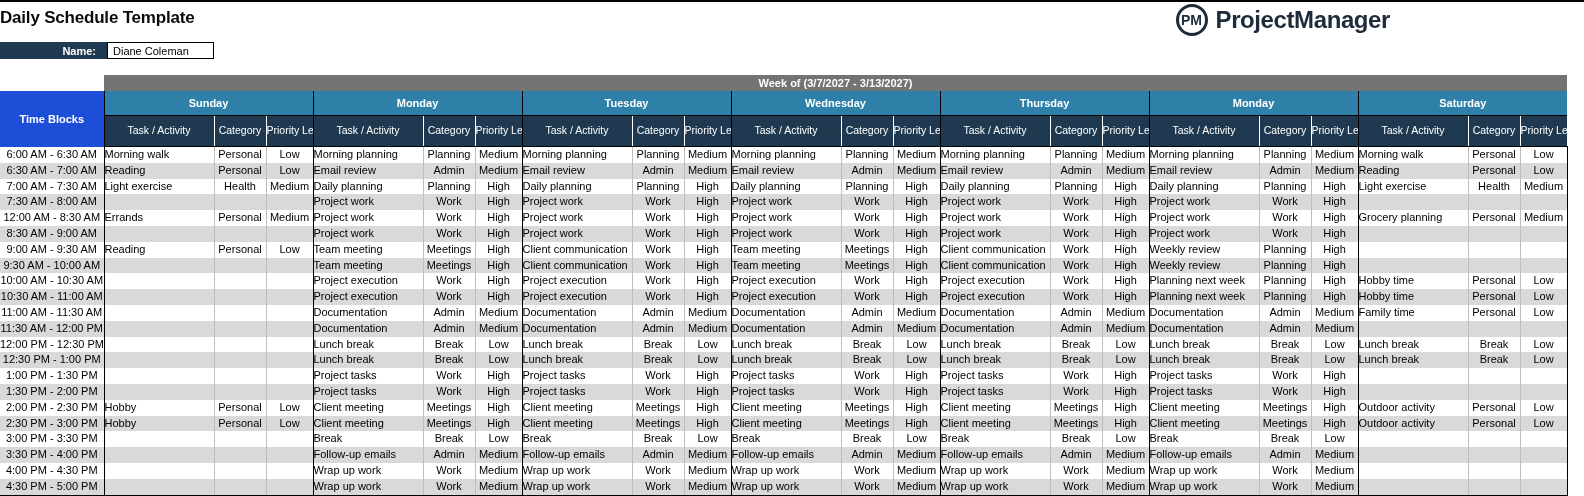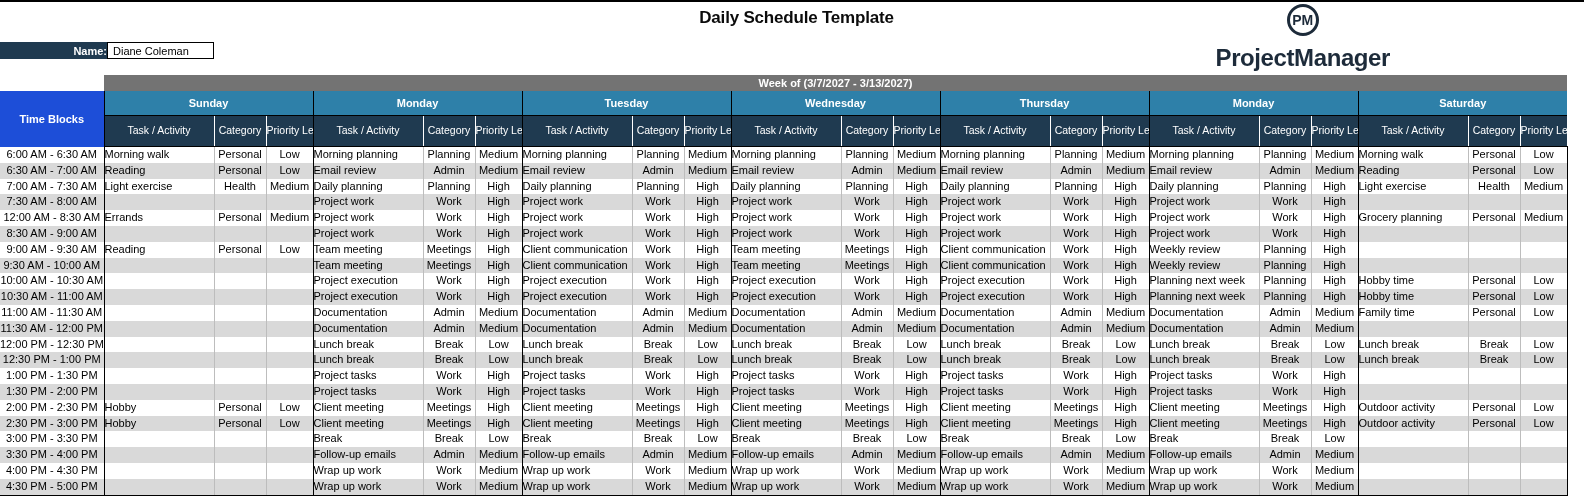--- a/index.html
+++ b/index.html
@@ -4,35 +4,35 @@
 <style>
   html,body{margin:0;padding:0;}
   body{
     width:1584px;height:496px;overflow:hidden;background:#fff;
     font-family:"Liberation Sans",sans-serif;color:#000;
     -webkit-font-smoothing:antialiased;
   }
   .topline{height:2px;background:#000;}
   .page-header{position:relative;height:38px;}
   .page-title{
-    position:absolute;left:0;right:0;top:6px;text-align:center;
-    font-size:17px;font-weight:700;letter-spacing:-0.2px;color:#0b0b0b;padding-left:9px;
-  }
-  .logo{position:absolute;right:194px;top:2px;display:flex;align-items:center;gap:8px;flex-direction:column;}
+    position:absolute;left:0;right:0;top:6px;
+    font-size:17px;font-weight:700;letter-spacing:-0.2px;color:#0b0b0b;
+  }
+  .logo{position:absolute;right:194px;top:2px;display:flex;align-items:center;gap:8px;}
   .logo-badge{
     width:32px;height:32px;border:3px solid var(--brand);border-radius:50%;
     display:flex;align-items:center;justify-content:center;
     font-size:14px;font-weight:700;color:var(--brand);box-sizing:border-box;
   }
   .logo-text{font-size:24px;font-weight:700;color:var(--brand);letter-spacing:-0.4px;}
   .name-row{margin-top:2px;display:flex;height:17px;}
   .name-label{
     width:107px;background:var(--navy);color:#fff;font-size:11px;font-weight:700;
     display:flex;align-items:center;justify-content:flex-end;
-    padding-right:0;box-sizing:border-box;
+    padding-right:11px;box-sizing:border-box;
   }
   .name-value{
     width:107px;background:#fff;border:1.5px solid #000;font-size:11px;
     display:flex;align-items:center;padding-left:5px;box-sizing:border-box;
   }
   table.schedule{
     margin-top:16px;border-collapse:collapse;table-layout:fixed;width:1567px;
   }
   table.schedule td,table.schedule th{padding:0;overflow:hidden;white-space:nowrap;}
   .corner{background:#fff;border:none;}

